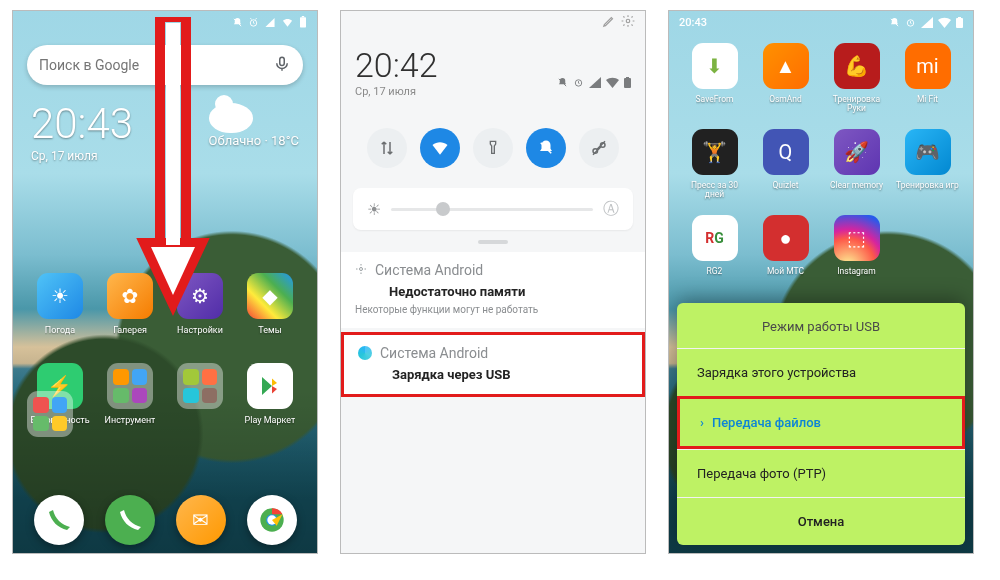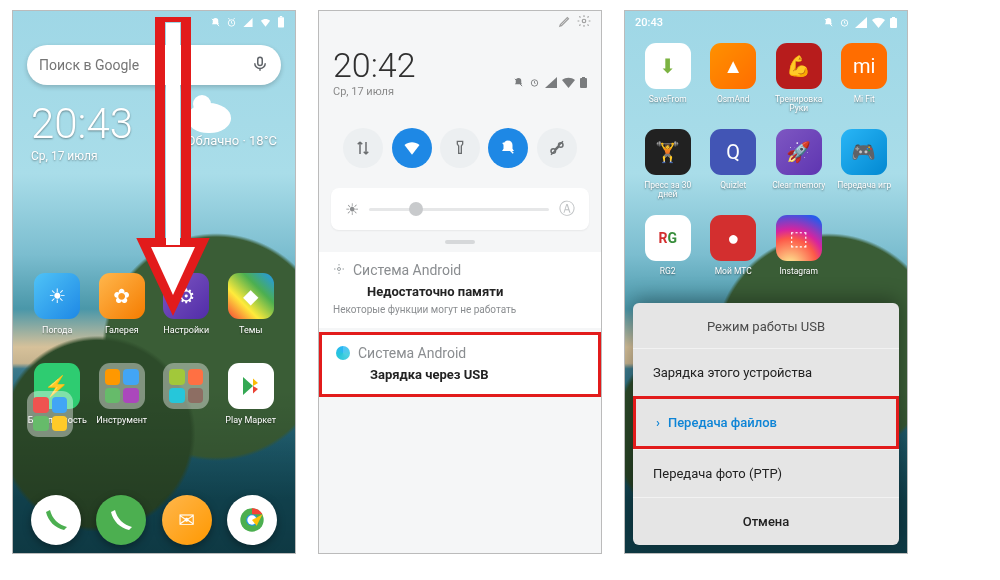--- a/index.html
+++ b/index.html
@@ -4,21 +4,21 @@
 <style>
   * { box-sizing: border-box; margin: 0; padding: 0; }
   body {
     width: 1000px; height: 580px;
     background: #fff;
     font-family: -apple-system, Roboto, Arial, sans-serif;
     display: flex; gap: 22px; padding: 10px 12px;
     align-items: flex-start;
   }
   .phone {
-    width: 284px; height: 544px;
+    width: 306px; height: 544px;
     border: 1px solid #bbb;
     position: relative; overflow: hidden;
     background: #bfe8ee;
   }
   
   .wallpaper {
     position: absolute; inset: 0;
     background:
       radial-gradient(circle at 30% 78%, #2d4b2a 0 20%, transparent 21%),
       radial-gradient(circle at 72% 62%, #3a5d36 0 28%, transparent 29%),
@@ -129,21 +129,21 @@
 
   
   .s3-apps {
     position:relative; z-index:5; margin-top:10px;
     display:grid; grid-template-columns:repeat(4,1fr);
     row-gap:14px; padding:0 10px;
   }
   .s3-apps .app-label{font-size:8.5px;white-space:normal;line-height:1.1;height:20px;}
   .sheet {
     position:absolute; left:8px; right:8px; bottom:8px; z-index:10;
-    background:#e5e5e5; border-radius:6px;
+    background:#bef264; border-radius:6px;
     box-shadow:0 -4px 20px rgba(0,0,0,0.35);
     overflow:hidden;
   }
   .sheet-title{ text-align:center; font-size:13px; color:#4a4a4a; padding:16px 0 14px;}
   .sheet-opt{
     padding:16px 20px; font-size:13px; color:#222;
     border-top:1px solid #f2f2f2;
     display:flex; align-items:center; gap:8px;text-align:center;
   }
   .sheet-opt.hl{ border:3px solid #e21b1b; color:#0d84d6; font-weight:500;}
@@ -493,21 +493,21 @@
     <div class="app">
         <div class="app-icon" style="background:#4255b5">Q</div>
         <div class="app-label">Quizlet</div>
       </div>
     <div class="app">
         <div class="app-icon" style="background:linear-gradient(135deg,#7e57c2,#5e35b1)">🚀</div>
         <div class="app-label">Clear memory</div>
       </div>
     <div class="app">
         <div class="app-icon" style="background:linear-gradient(135deg,#29b6f6,#0288d1)">🎮</div>
-        <div class="app-label">Передача игр</div>
+        <div class="app-label">Тренировка игр</div>
       </div>
 
     <div class="app">
         <div class="app-icon" style="background:#fff;color:#d32f2f;font-weight:bold;font-size:14px">R<span style="color:#388e3c">G</span></div>
         <div class="app-label">RG2</div>
       </div>
     <div class="app">
         <div class="app-icon" style="background:#d32f2f">●</div>
         <div class="app-label">Мой МТС</div>
       </div>

